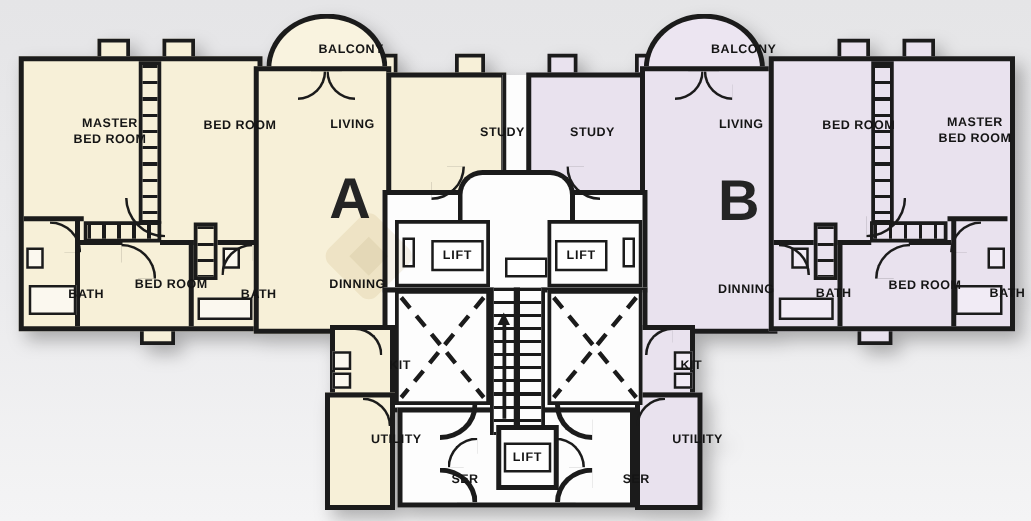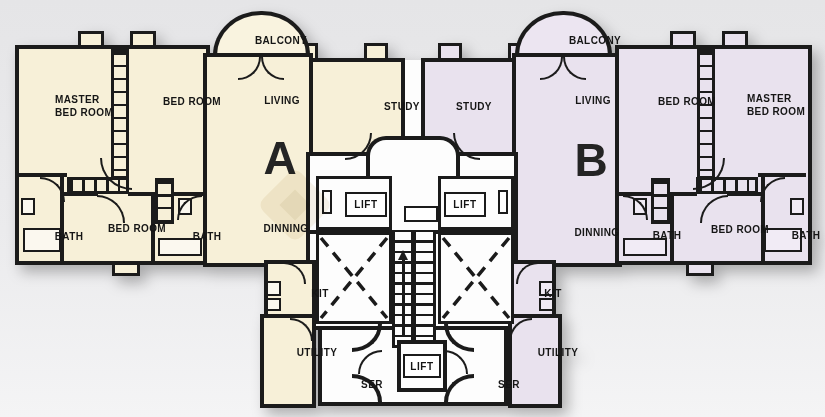--- a/index.html
+++ b/index.html
@@ -25,21 +25,21 @@
   .fixture { position:absolute; box-sizing:border-box; border:2.5px solid var(--wall); z-index:11; background:#fbf8ef; }
   .fixture.inlav { background:#f1ebf5; }
   .arc { position:absolute; box-sizing:border-box; z-index:12; }
   .box3 { position:absolute; box-sizing:border-box; border:3px solid var(--wall); background:#fdfdfd; z-index:20; }
   .box4 { position:absolute; box-sizing:border-box; border:4px solid var(--wall); background:#fdfdfd; z-index:21; }
   .liftlabel { display:flex; align-items:center; justify-content:center;
                border:2.5px solid var(--wall); background:#fff; box-sizing:border-box;
                font-weight:bold; font-size:10px; letter-spacing:.6px; color:#141414; z-index:30; position:absolute; }
   .label { position:absolute; transform:translate(-50%,-50%); font-weight:bold; font-size:10px;
            letter-spacing:.4px; color:#151515; white-space:nowrap; z-index:40;padding-left:48px; }
-  .label.multi { white-space:normal; width:66px; line-height:1.25; }
+  .label.multi { white-space:normal; width:66px; text-align:center; line-height:1.25; }
   .label.big { font-size:46px; font-weight:600; letter-spacing:0; color:#242424; }
   .stairs { position:absolute; box-sizing:border-box; z-index:20;
             border-left:3px solid var(--wall); border-right:3px solid var(--wall); background:#fdfdfd;
             background-image:repeating-linear-gradient(to bottom,var(--wall) 0 2.5px,transparent 2.5px 10.5px); }
   .rail { position:absolute; background:var(--wall); z-index:21; }
   .tri { position:absolute; width:0; height:0; border-left:5.5px solid transparent;
          border-right:5.5px solid transparent; border-bottom:10px solid var(--wall); z-index:22; }
   .wm-text { position:absolute; left:300px; top:194px; width:272px; text-align:center; z-index:50;
              font-size:24px; font-weight:bold; letter-spacing:1px; color:#cfc9bd; opacity:.72;
              mix-blend-mode:lighten; }

